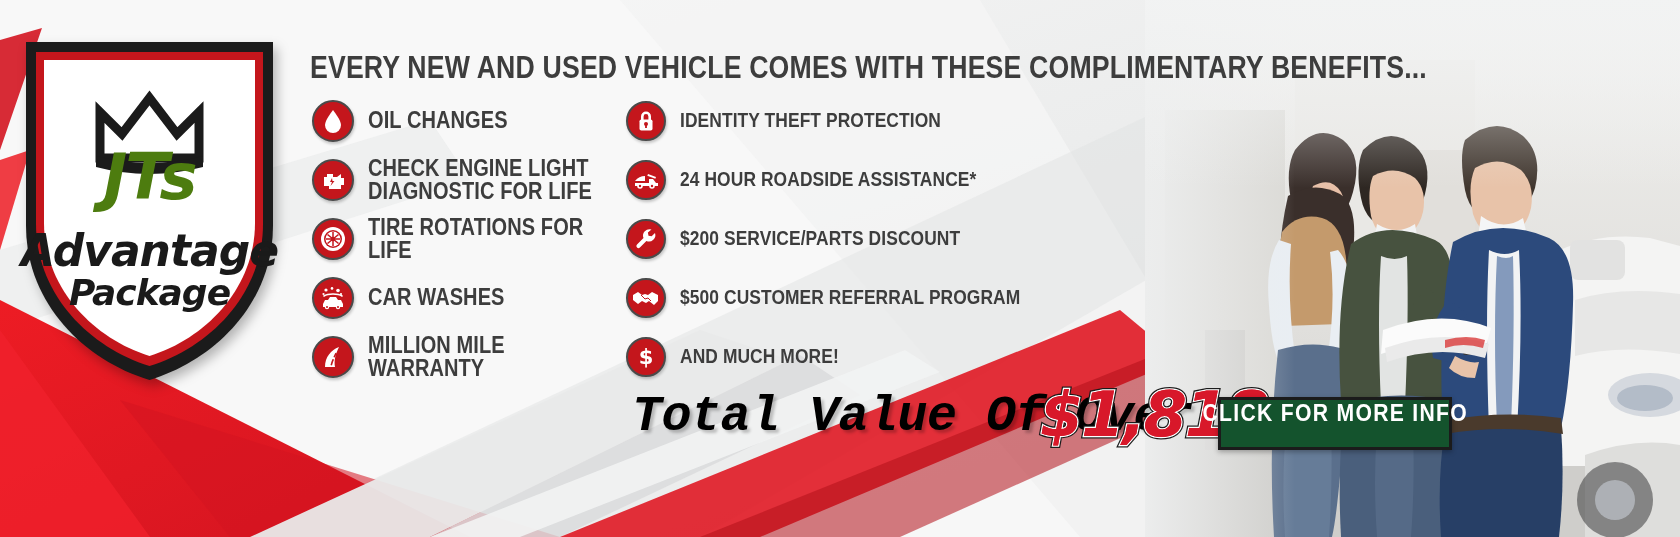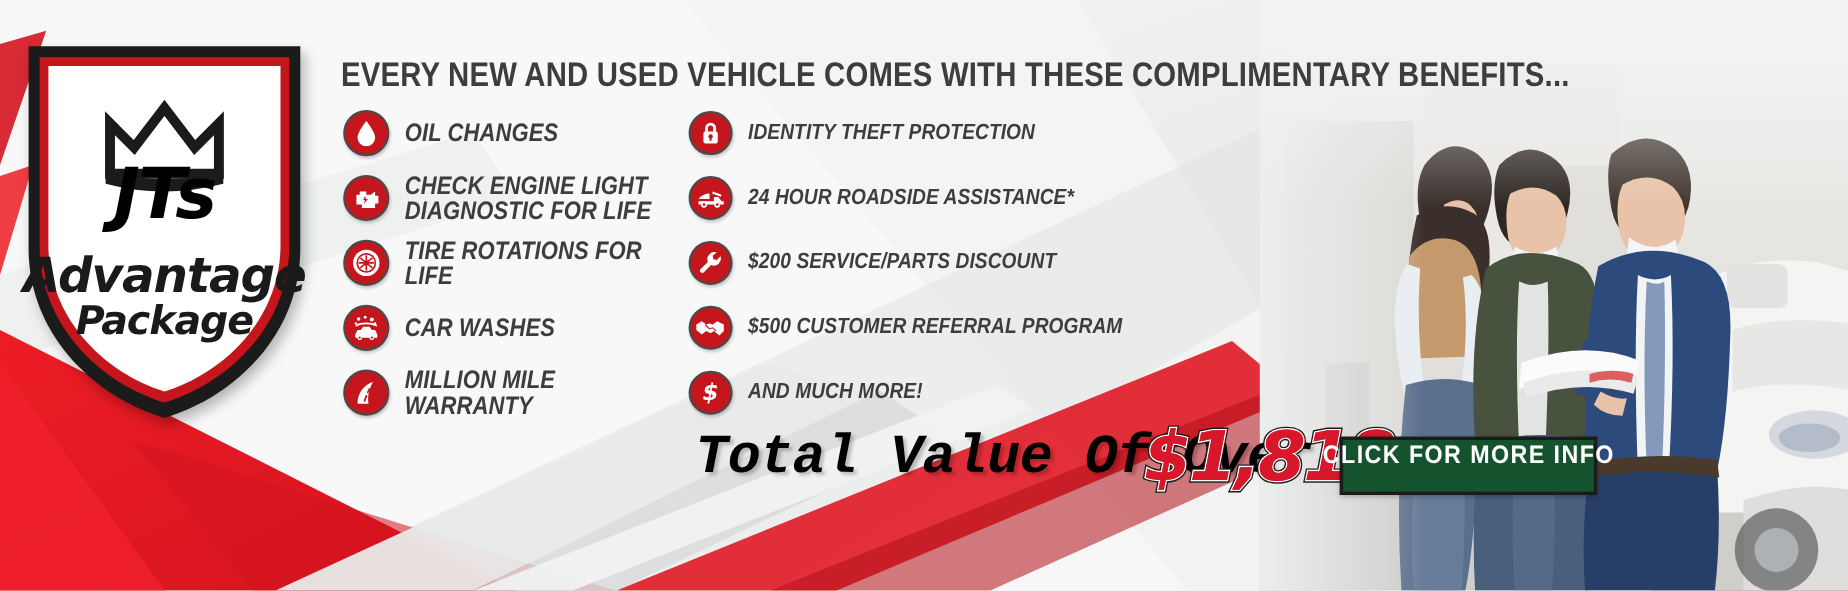--- a/index.html
+++ b/index.html
@@ -35,21 +35,21 @@
   .logo-svg { width:275px; height:360px; display:block;
     filter:drop-shadow(4px 6px 6px rgba(0,0,0,.28)); }
   .logo-text { position:absolute; left:0; top:0; width:275px; height:360px;
     display:flex; flex-direction:column; align-items:center;
     justify-content:flex-start; pointer-events:none; }
   .logo-jts {
     margin-top:118px;
     font-family:"DejaVu Sans", sans-serif;
     font-weight:bold; font-style:italic;
     font-size:64px; line-height:.92; letter-spacing:-2px;
-    color:#000000;
+    color:#4d7c0f;
   }
   .logo-adv, .logo-pkg {
     font-family:"DejaVu Sans", sans-serif;
     font-weight:bold; font-style:italic;
     color:#1a1a1a; letter-spacing:-1px;
   }
   .logo-adv { font-size:44px; line-height:1.05; margin-top:21px; }
   .logo-pkg { font-size:36px; line-height:1.05; }
 
   
@@ -63,21 +63,21 @@
     white-space:nowrap;
     transform:scaleX(.86);
     transform-origin:left center;
   }
 
   
   .col { position:absolute; }
   .col-left  { left:312px; top:98px;  width:320px; }
   .col-right { left:626px; top:98px;  width:520px; }
 
-  .benefit { display:flex; align-items:center; margin-bottom:13px;font-style:italic; }
+  .benefit { display:flex; align-items:center; margin-bottom:13px; }
   .col-left .benefit  { height:46px; margin-bottom:13px; }
   .col-right .benefit { height:45px; margin-bottom:14px; }
 
   .ico {
     position:relative; flex:0 0 auto;
     width:42px; height:42px; border-radius:50%;
     background:#c4161c;
     border:2.5px solid #4a4a4a;
     display:flex; align-items:center; justify-content:center;
     box-shadow:1px 2px 3px rgba(0,0,0,.22);

